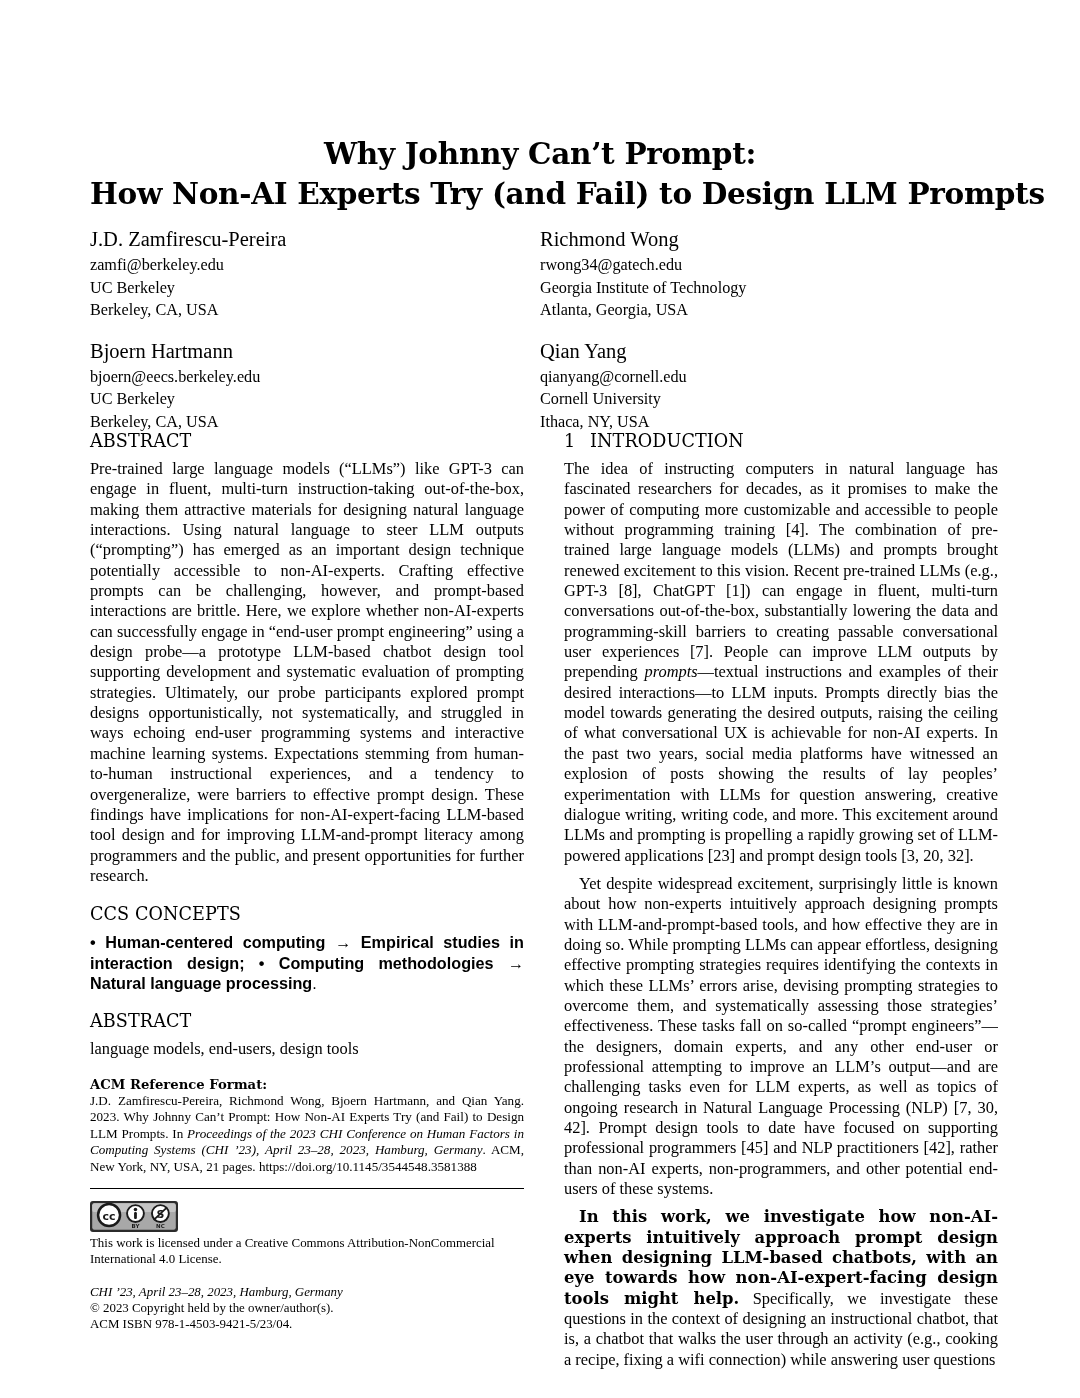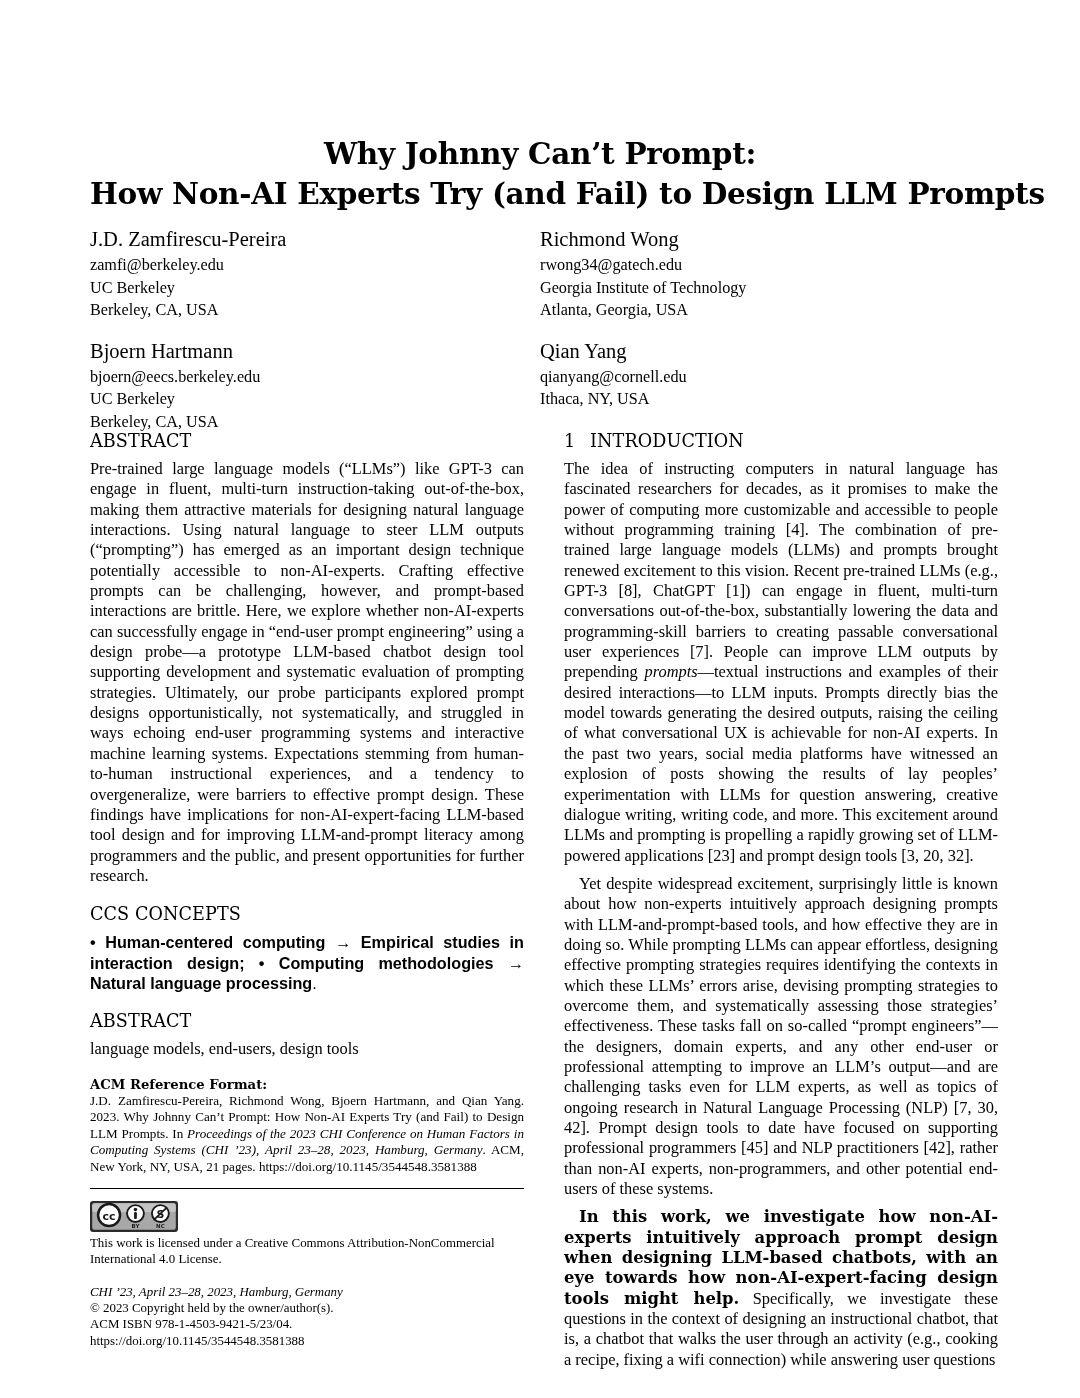--- a/index.html
+++ b/index.html
@@ -189,20 +189,21 @@
     <div class="author">
       <div class="name">Bjoern Hartmann</div>
       <div class="line">bjoern@eecs.berkeley.edu</div>
       <div class="line">UC Berkeley</div>
       <div class="line">Berkeley, CA, USA</div>
     </div>
 
     <div class="author">
       <div class="name">Qian Yang</div>
       <div class="line">qianyang@cornell.edu</div>
+      <div class="line">Cornell University</div>
       <div class="line">Ithaca, NY, USA</div>
     </div>
 
   </div>
 
   <div class="col col-left">
 
     <h2 class="sec">ABSTRACT</h2>
     <p class="body">Pre-trained large language models (“LLMs”) like GPT-3 can engage in fluent, multi-turn instruction-taking out-of-the-box, making them attractive materials for designing natural language interactions. Using natural language to steer LLM outputs (“prompting”) has emerged as an important design technique potentially accessible to non-AI-experts. Crafting effective prompts can be challenging, however, and prompt-based interactions are brittle. Here, we explore whether non-AI-experts can successfully engage in “end-user prompt engineering” using a design probe—a prototype LLM-based chatbot design tool supporting development and systematic evaluation of prompting strategies. Ultimately, our probe participants explored prompt designs opportunistically, not systematically, and struggled in ways echoing end-user programming systems and interactive machine learning systems. Expectations stemming from human-to-human instructional experiences, and a tendency to overgeneralize, were barriers to effective prompt design. These findings have implications for non-AI-expert-facing LLM-based tool design and for improving LLM-and-prompt literacy among programmers and the public, and present opportunities for further research.</p>
 
@@ -238,21 +239,20 @@
       <line x1="87" y1="25.5" x2="105" y2="8.5" stroke="#1a1a1a" stroke-width="2.4"></line>
       <text x="96" y="36.5" font-family="DejaVu Sans, sans-serif" font-size="7.5" font-weight="bold" fill="#1a1a1a" text-anchor="middle">NC</text>
     </svg>
 
     <p class="license">This work is licensed under a Creative Commons Attribution-NonCommercial International 4.0 License.</p>
 
     <div class="copyright">
       <div class="it">CHI ’23, April 23–28, 2023, Hamburg, Germany</div>
       <div>© 2023 Copyright held by the owner/author(s).</div>
       <div>ACM ISBN 978-1-4503-9421-5/23/04.</div>
-      <div>https://doi.org/10.1145/3544548.3581388</div>
     </div>
 
   </div>
 
   <div class="col col-right">
 
     <h2 class="sec"><span class="secnum">1</span><span>INTRODUCTION</span></h2>
 
     <p class="body"><span>The idea of instructing computers in natural language has fascinated researchers for decades, as it promises to make the power of computing more customizable and accessible to people without programming training [4]. The combination of pre-trained large language models (LLMs) and prompts brought renewed excitement to this vision. Recent pre-trained LLMs (e.g., GPT-3 [8], ChatGPT [1]) can engage in fluent, multi-turn conversations out-of-the-box, substantially lowering the data and programming-skill barriers to creating passable conversational user experiences [7]. People can improve LLM outputs by prepending </span><i>prompts</i><span>—textual instructions and examples of their desired interactions—to LLM inputs. Prompts directly bias the model towards generating the desired outputs, raising the ceiling of what conversational UX is achievable for non-AI experts. In the past two years, social media platforms have witnessed an explosion of posts showing the results of lay peoples’ experimentation with LLMs for question answering, creative dialogue writing, writing code, and more. This excitement around LLMs and prompting is propelling a rapidly growing set of LLM-powered applications [23] and prompt design tools [3, 20, 32].</span></p>
 

